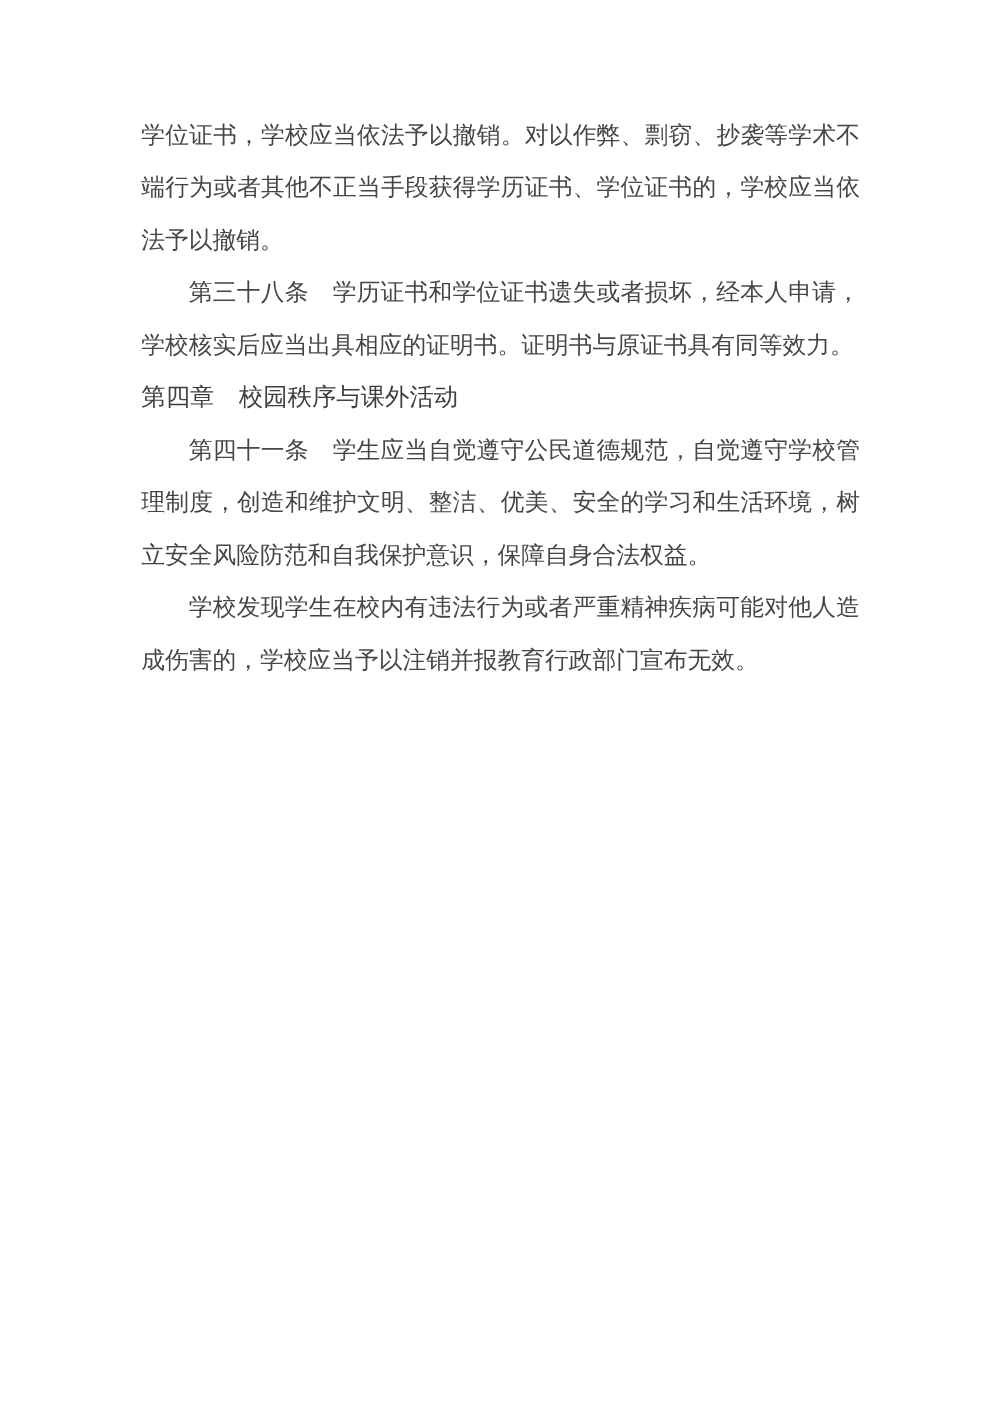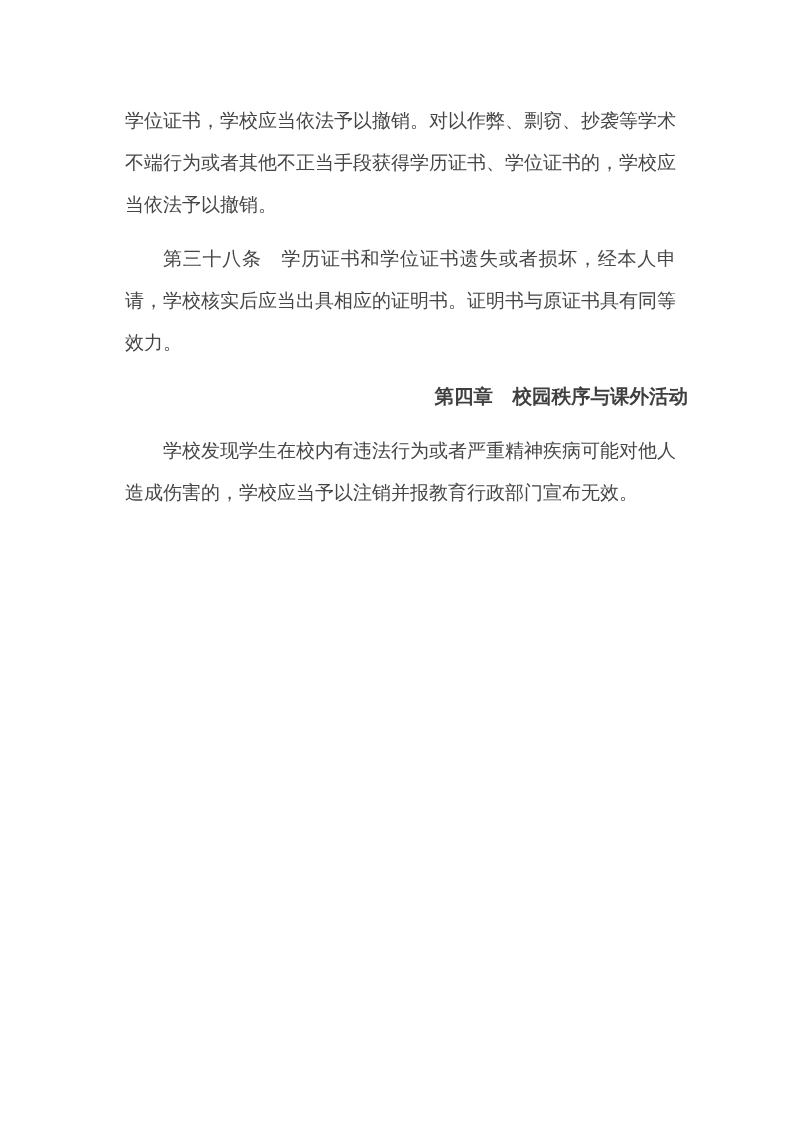--- a/index.html
+++ b/index.html
@@ -20,51 +20,53 @@
     top: 88px;
     width: 575px;
     font-family: "Liberation Serif", "DejaVu Serif", serif;
     font-size: 19px;
     line-height: 42px;
     color: #464646;
     text-align: justify;
     letter-spacing: 0;
   }
   .para {
-    margin: 12px;
+    margin: 0;
     padding: 0;
     text-indent: 0;
+    font-family: Liberation Mono, monospace;
   }
   .para.indent {
     text-indent: 2em;
   }
   .chapter-heading {
     margin: 0;
     padding: 0;
     font-size: 19.5px;
     line-height: 42px;
-    font-weight: bold;
-    text-align: right;
+    font-weight: normal;
+    text-align: left;
     text-indent: 0;
     color: #3f3f3f;
   }
 </style>
 </head>
 <body>
 
 <div class="page">
   <div class="content">
 
     <p class="para">学位证书，学校应当依法予以撤销。对以作弊、剽窃、抄袭等学术不端行为或者其他不正当手段获得学历证书、学位证书的，学校应当依法予以撤销。</p>
 
 
     <p class="para indent">第三十八条　学历证书和学位证书遗失或者损坏，经本人申请，学校核实后应当出具相应的证明书。证明书与原证书具有同等效力。</p>
 
     <h2 class="chapter-heading">第四章　校园秩序与课外活动</h2>
 
 
 
+    <p class="para indent">第四十一条　学生应当自觉遵守公民道德规范，自觉遵守学校管理制度，创造和维护文明、整洁、优美、安全的学习和生活环境，树立安全风险防范和自我保护意识，保障自身合法权益。</p>
 
 
     <p class="para indent">学校发现学生在校内有违法行为或者严重精神疾病可能对他人造成伤害的，学校应当予以注销并报教育行政部门宣布无效。</p>
 
   </div>
 </div>
 
 </body></html>

